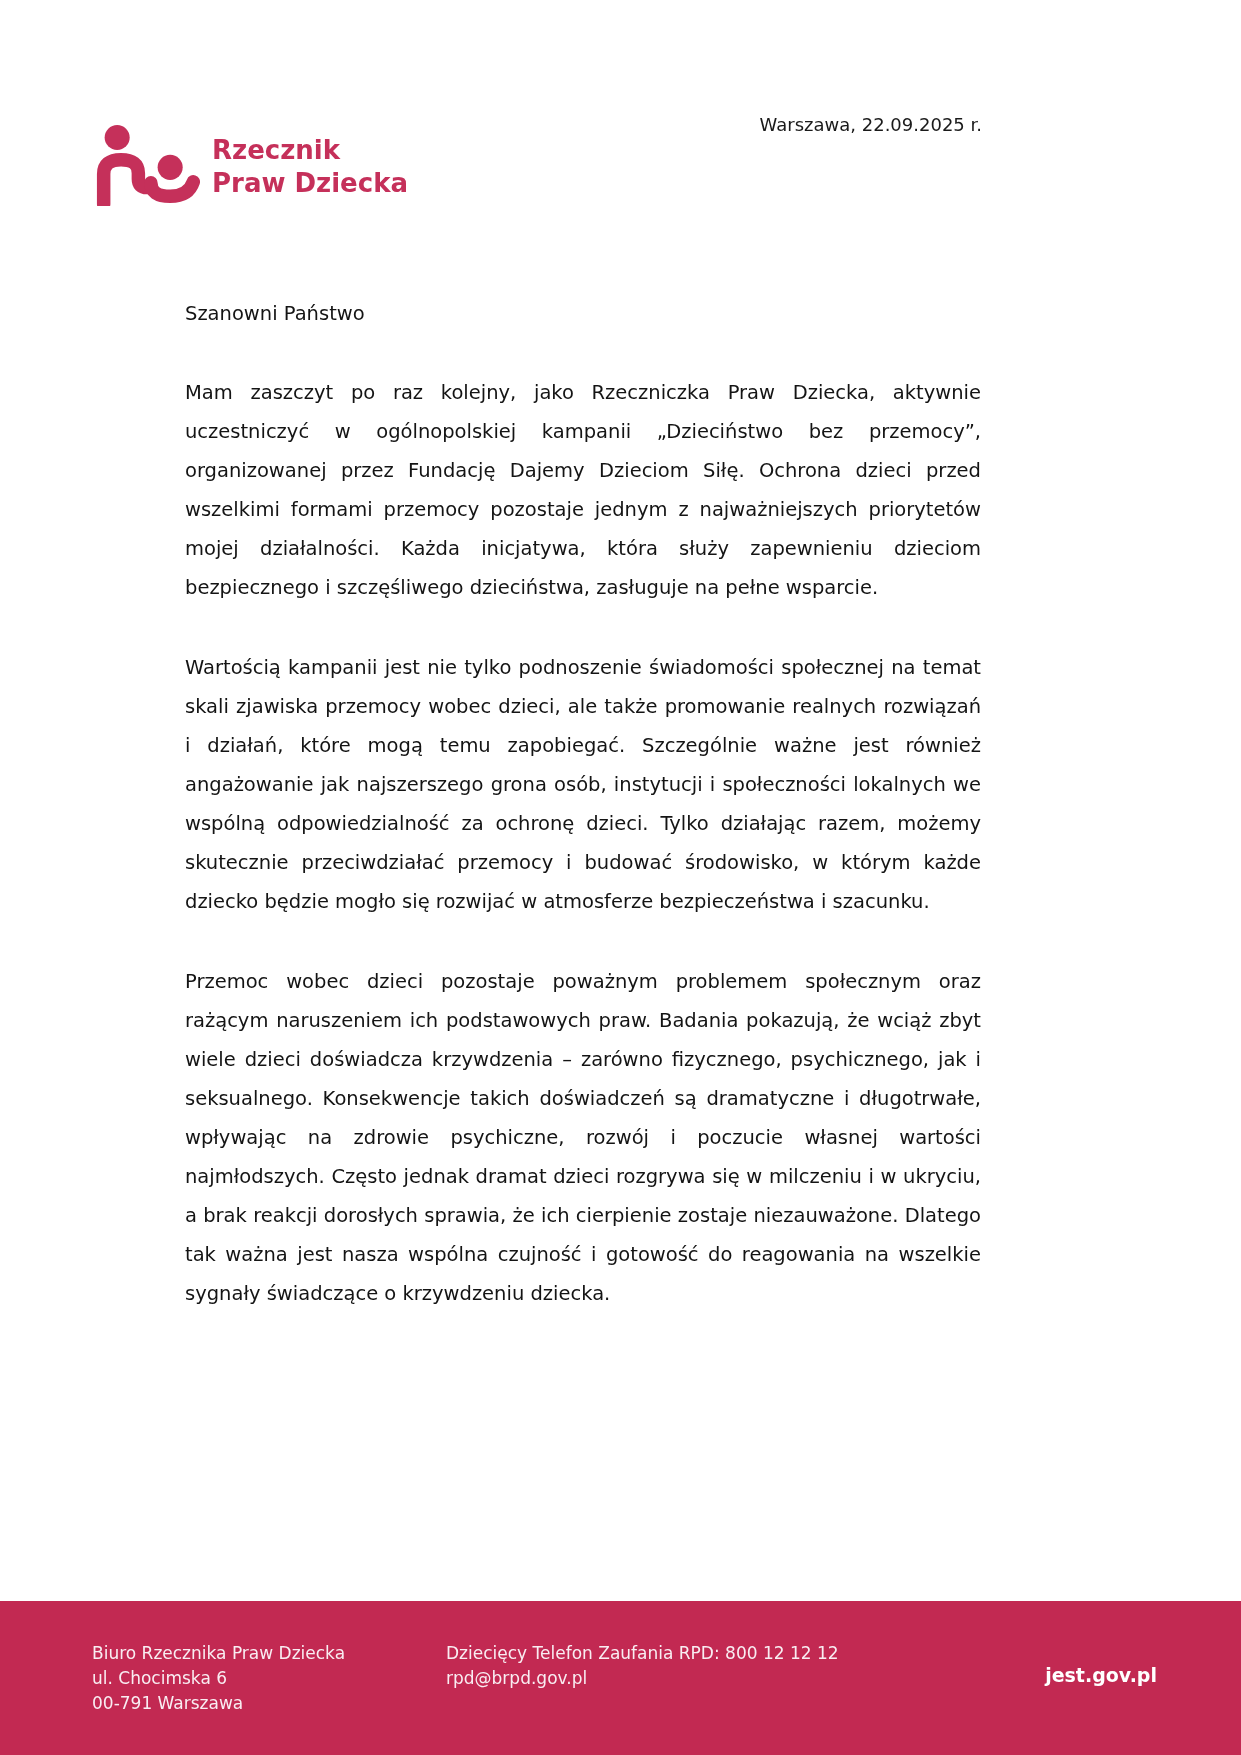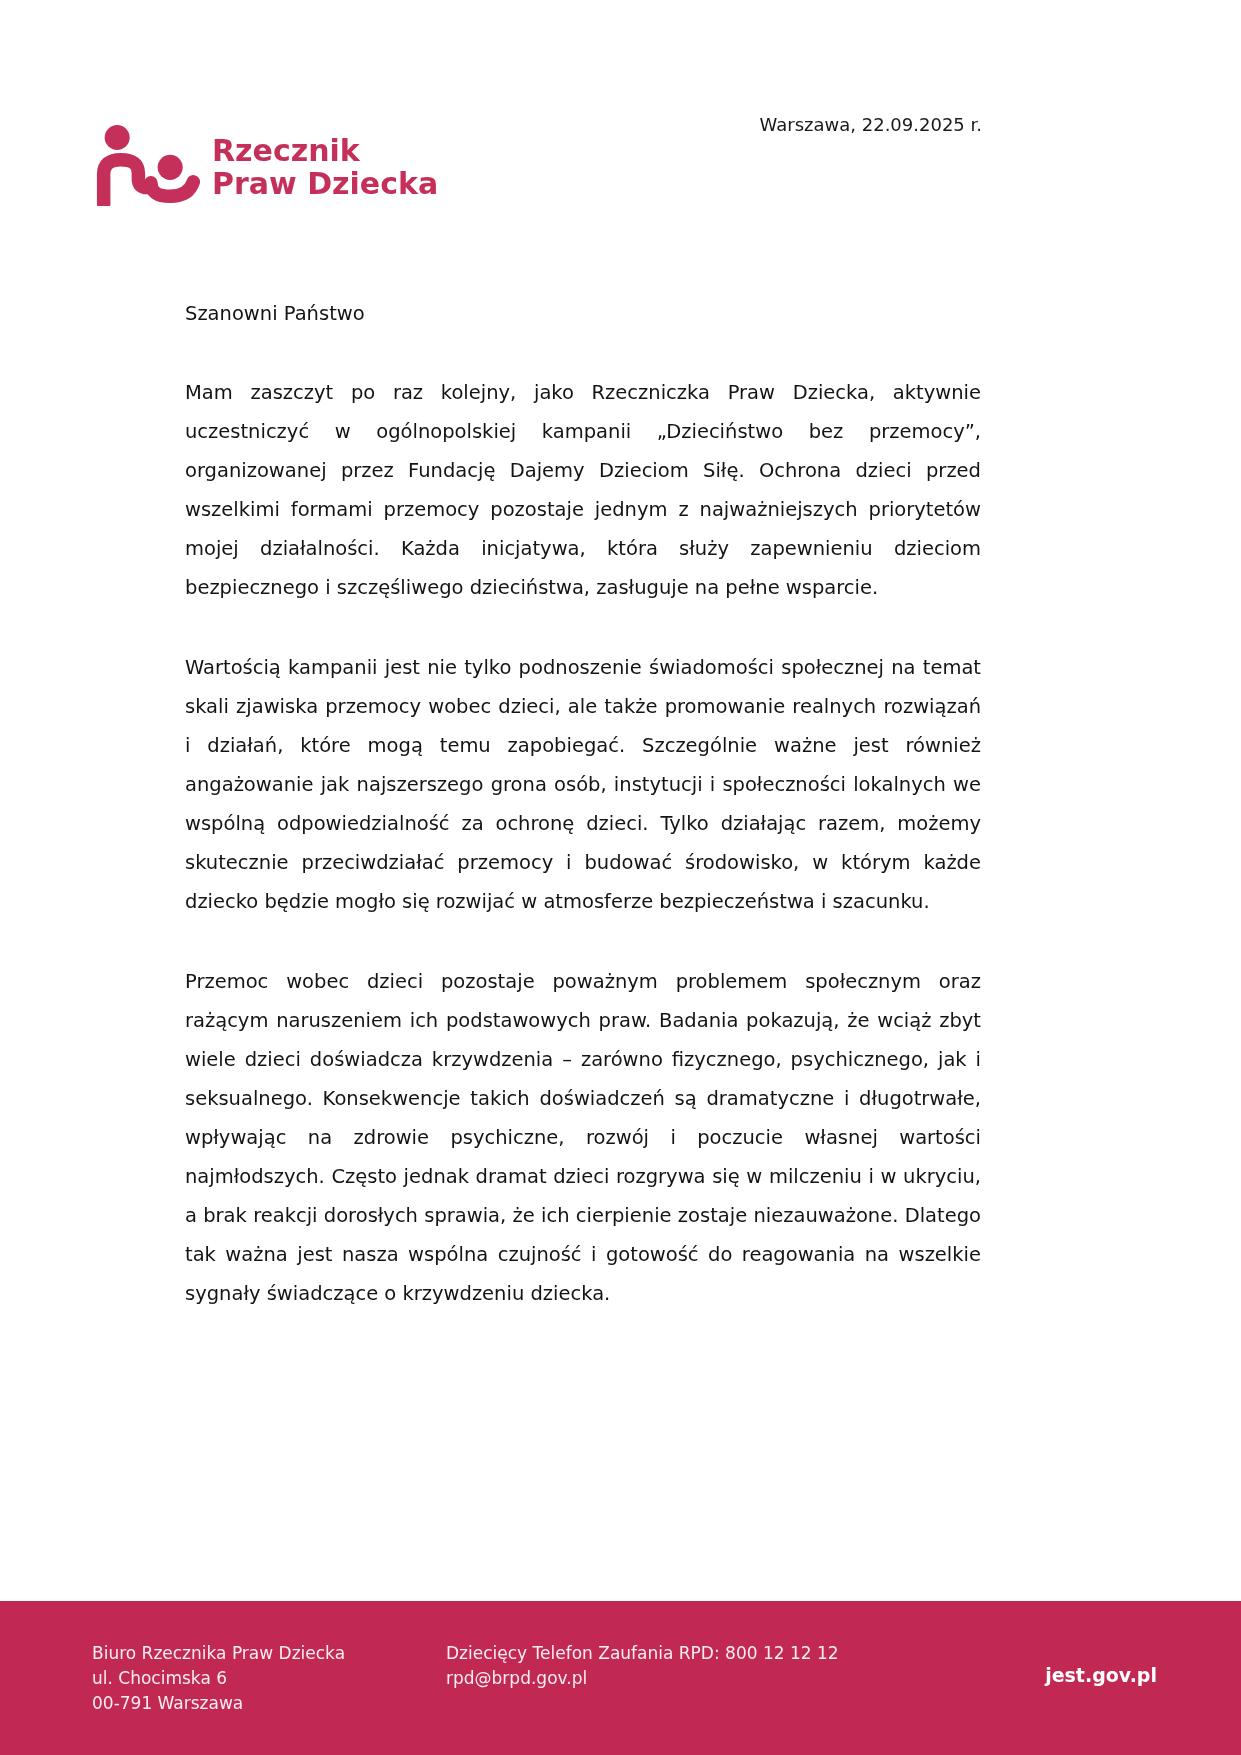--- a/index.html
+++ b/index.html
@@ -11,21 +11,21 @@
     color:#111111;
     overflow:hidden;
   }
 
   
   .logo { position:absolute; left:95px; top:120px; }
   .logo-icon { position:absolute; left:0; top:2px; width:106px; height:84px; }
   .logo-wordmark {
     position:absolute; left:117px; top:14px;
     color:#C5305A; font-weight:bold;
-    font-size:30px; line-height:33px; white-space:nowrap;
+    font-size:26px; line-height:33px; white-space:nowrap;
   }
   .date-line {
     position:absolute; top:114px; right:259px;
     font-size:18px; color:#1a1a1a; white-space:nowrap;
   }
 
   
   .letter-body {
     position:absolute; left:185px; top:294px; width:796px;
     font-size:19.5px; line-height:39px; color:#141414;

